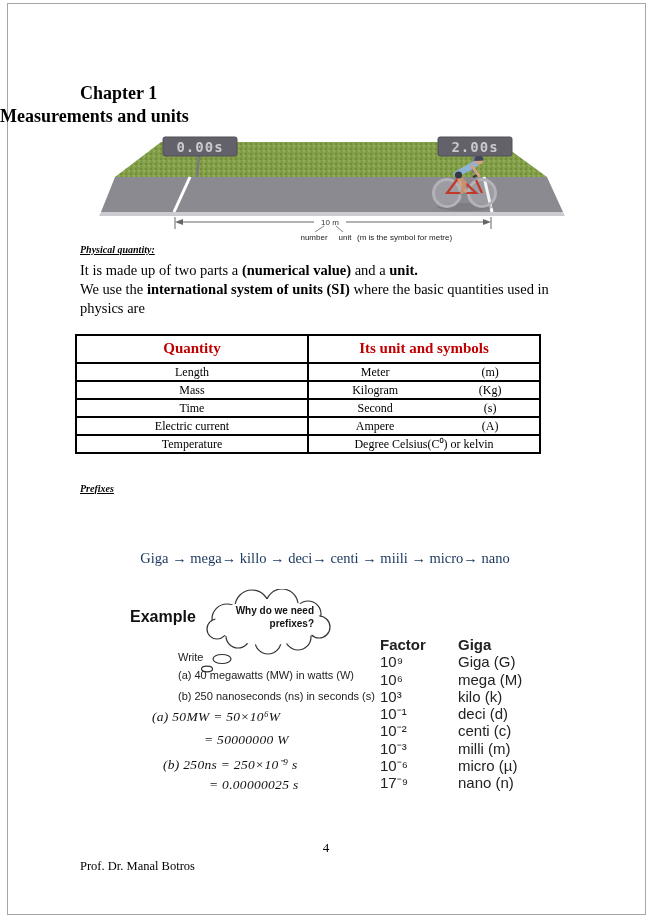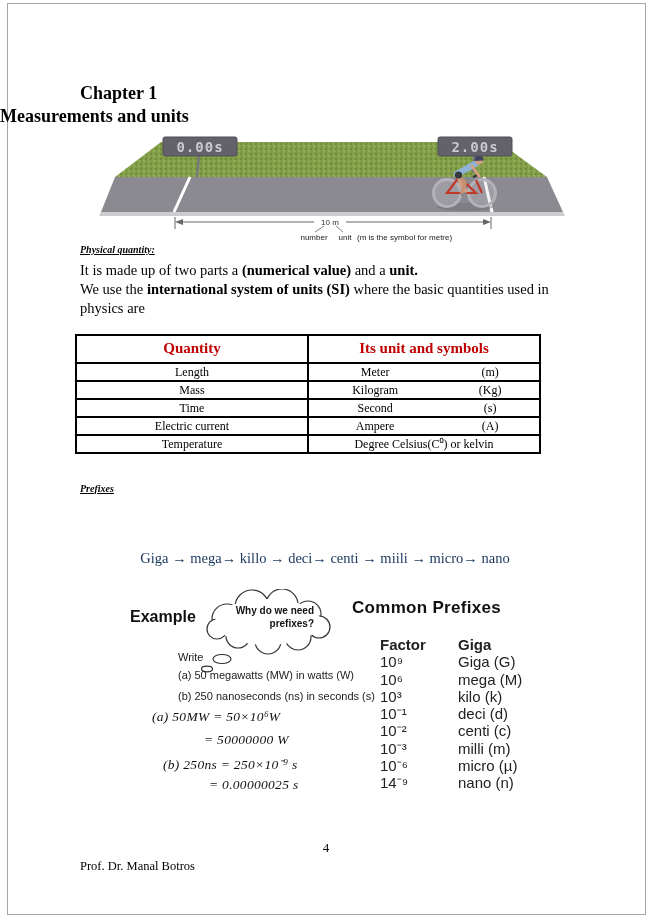--- a/index.html
+++ b/index.html
@@ -204,45 +204,44 @@
       <circle cx="46" cy="47" r="12"></circle>
       <circle cx="25" cy="40" r="10"></circle>
       <ellipse cx="30" cy="70" rx="9" ry="4.5"></ellipse>
       <ellipse cx="15" cy="80" rx="5.5" ry="2.8"></ellipse>
     </g>
     <ellipse cx="76" cy="33" rx="53" ry="23" fill="#ffffff" stroke="none"></ellipse>
   </svg>
   <div class="abs bubble-text">Why do we need prefixes?</div>
 
   <div class="abs ex-line ex-write">Write</div>
-  <div class="abs ex-line ex-a">(a) 50 megawatts (MW) in watts (W)</div>
+  <div class="abs ex-line ex-a">(a) 40 megawatts (MW) in watts (W)</div>
   <div class="abs ex-line ex-b">(b) 250 nanoseconds (ns) in seconds (s)</div>
 
   <div class="abs math math-a1">(a) 50MW = 50×10⁶W</div>
   <div class="abs math math-a2">= 50000000 W</div>
   <div class="abs math math-b1">(b) 250ns = 250×10⁻⁹ s</div>
   <div class="abs math math-b2">= 0.00000025 s</div>
 
-  <div class="abs cp-title">Common Prefixes</div>
   <div class="abs cp-table">
     <div class="hd">Factor</div>
     <div class="hd">Giga</div>
     <div>10⁹</div>
     <div>Giga (G)</div>
     <div>10⁶</div>
     <div>mega (M)</div>
     <div>10³</div>
     <div>kilo (k)</div>
     <div>10⁻¹</div>
     <div>deci (d)</div>
     <div>10⁻²</div>
     <div>centi (c)</div>
     <div>10⁻³</div>
     <div>milli (m)</div>
     <div>10⁻⁶</div>
     <div>micro (µ)</div>
-    <div>14⁻⁹</div>
+    <div>17⁻⁹</div>
     <div>nano (n)</div>
   </div>
 
   <div class="abs page-num">4</div>
   <div class="abs author">Prof. Dr. Manal Botros</div>
 </div>
 
 </body></html>

